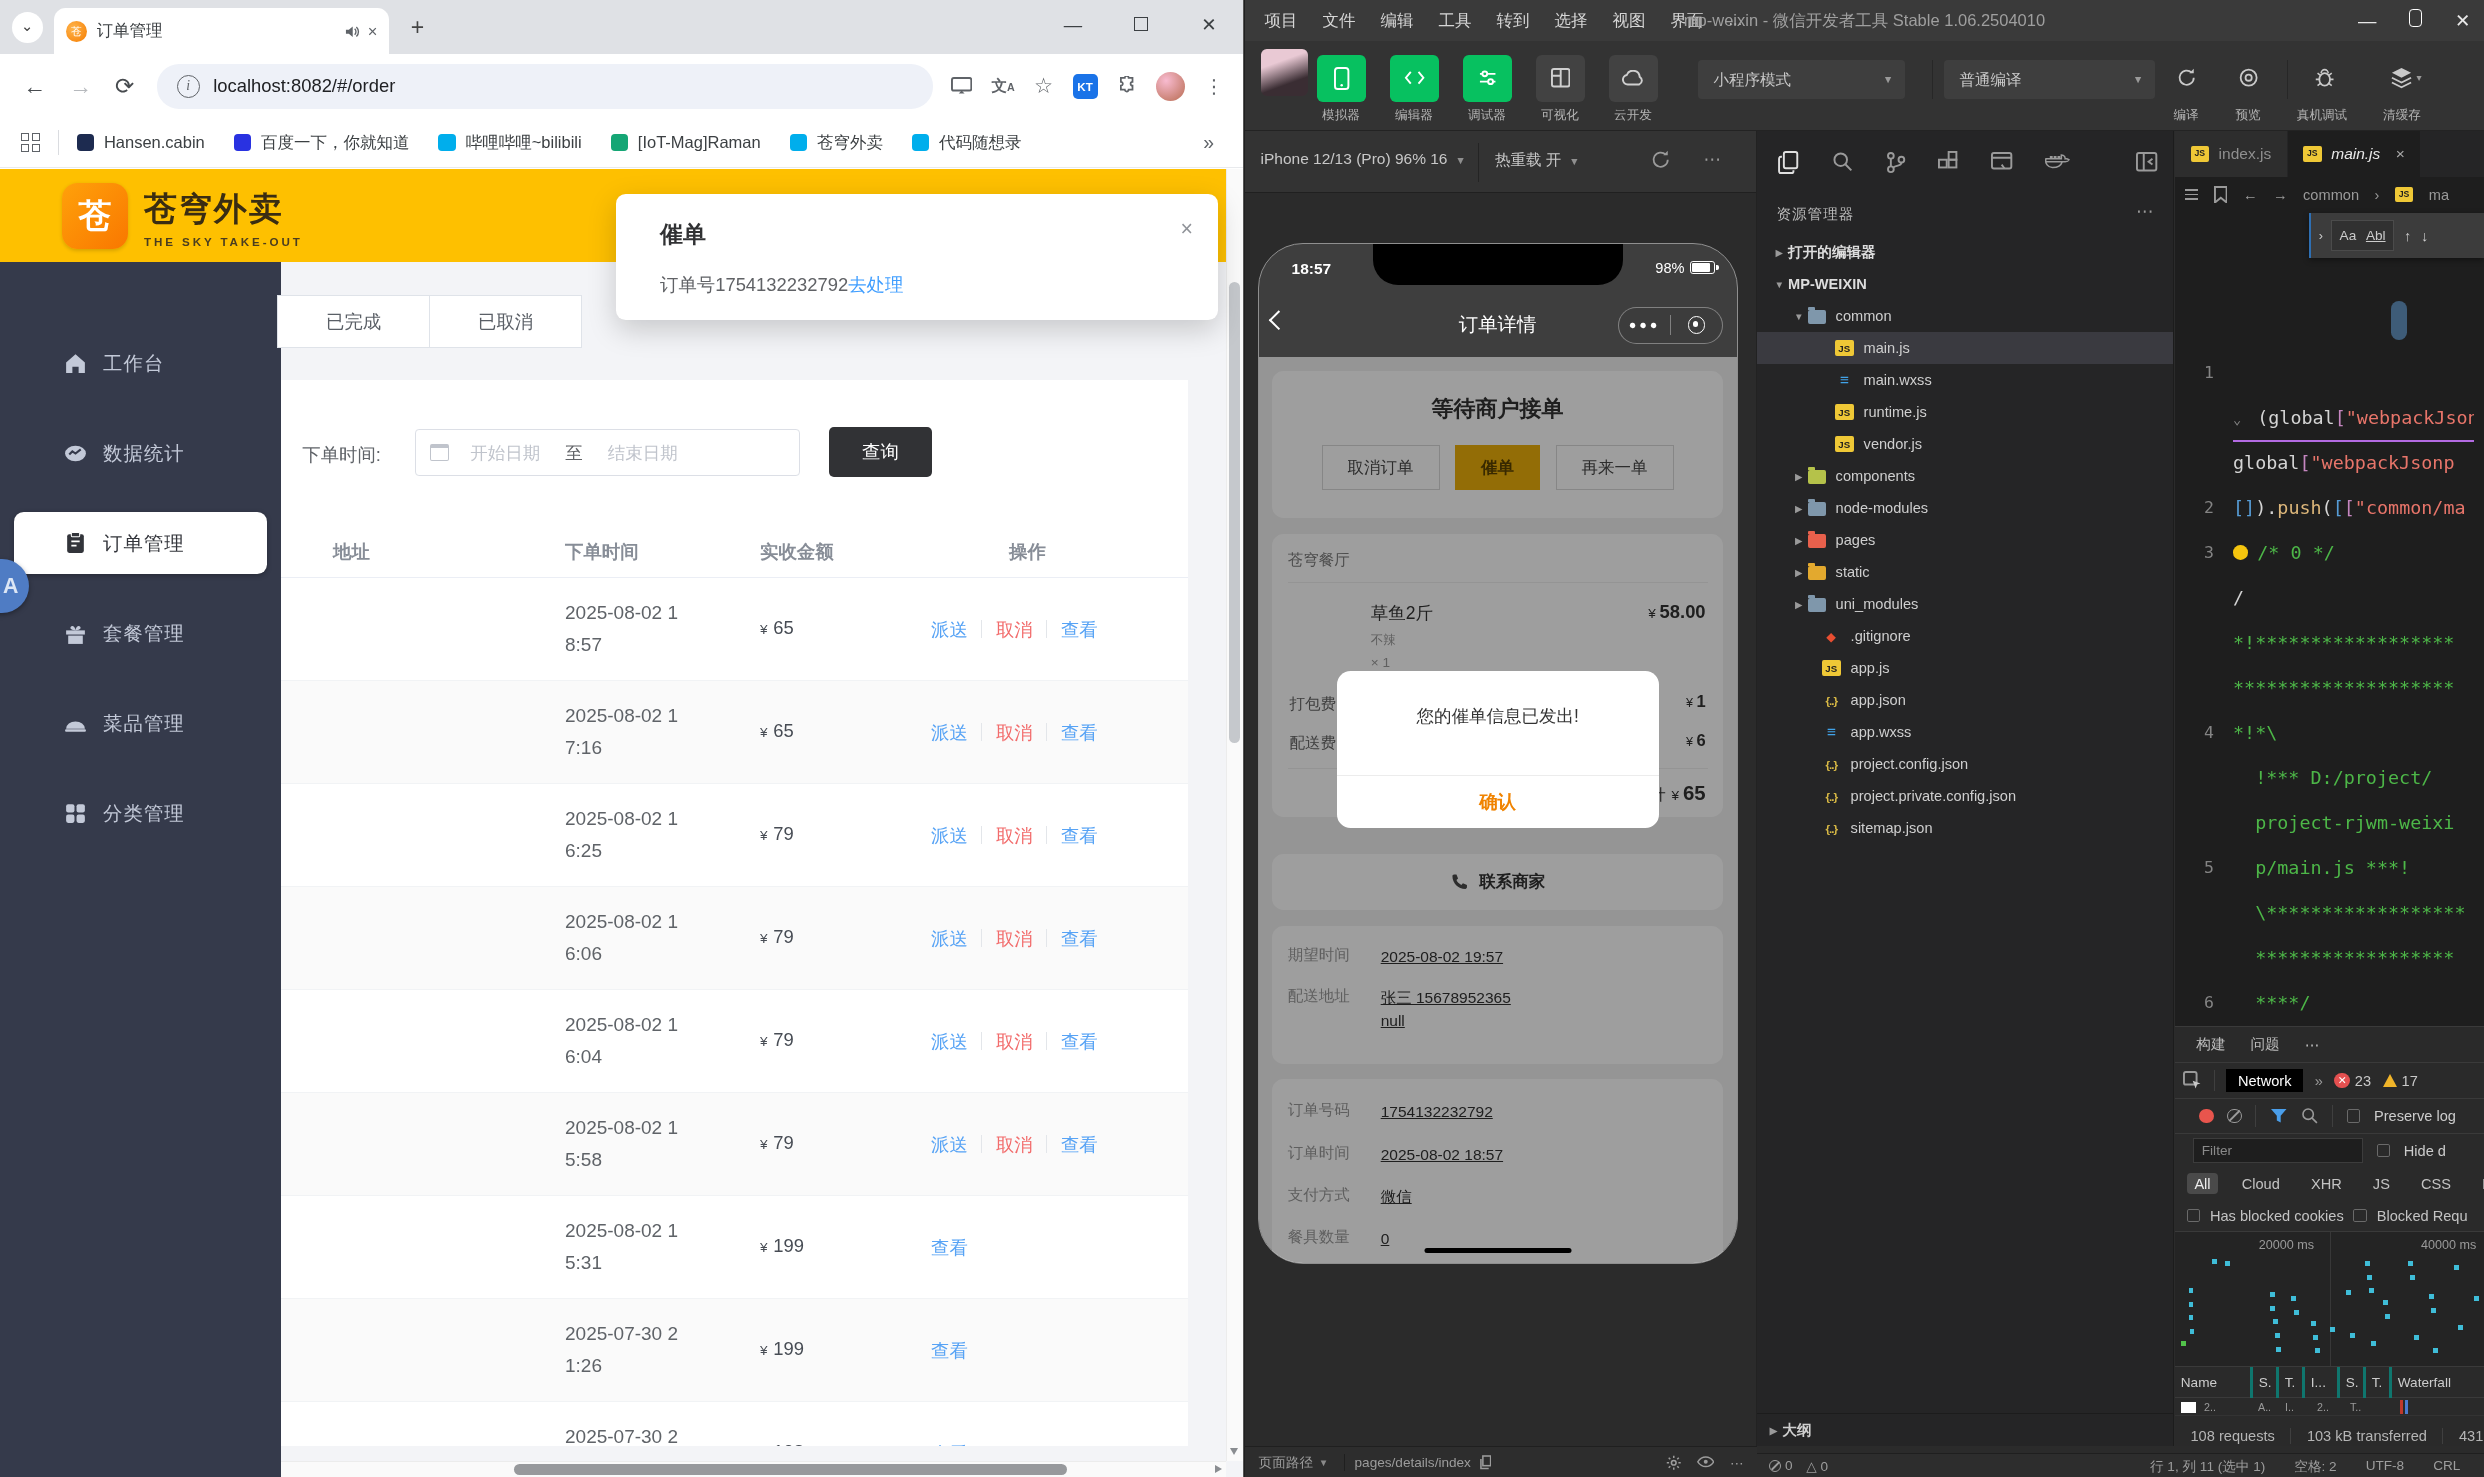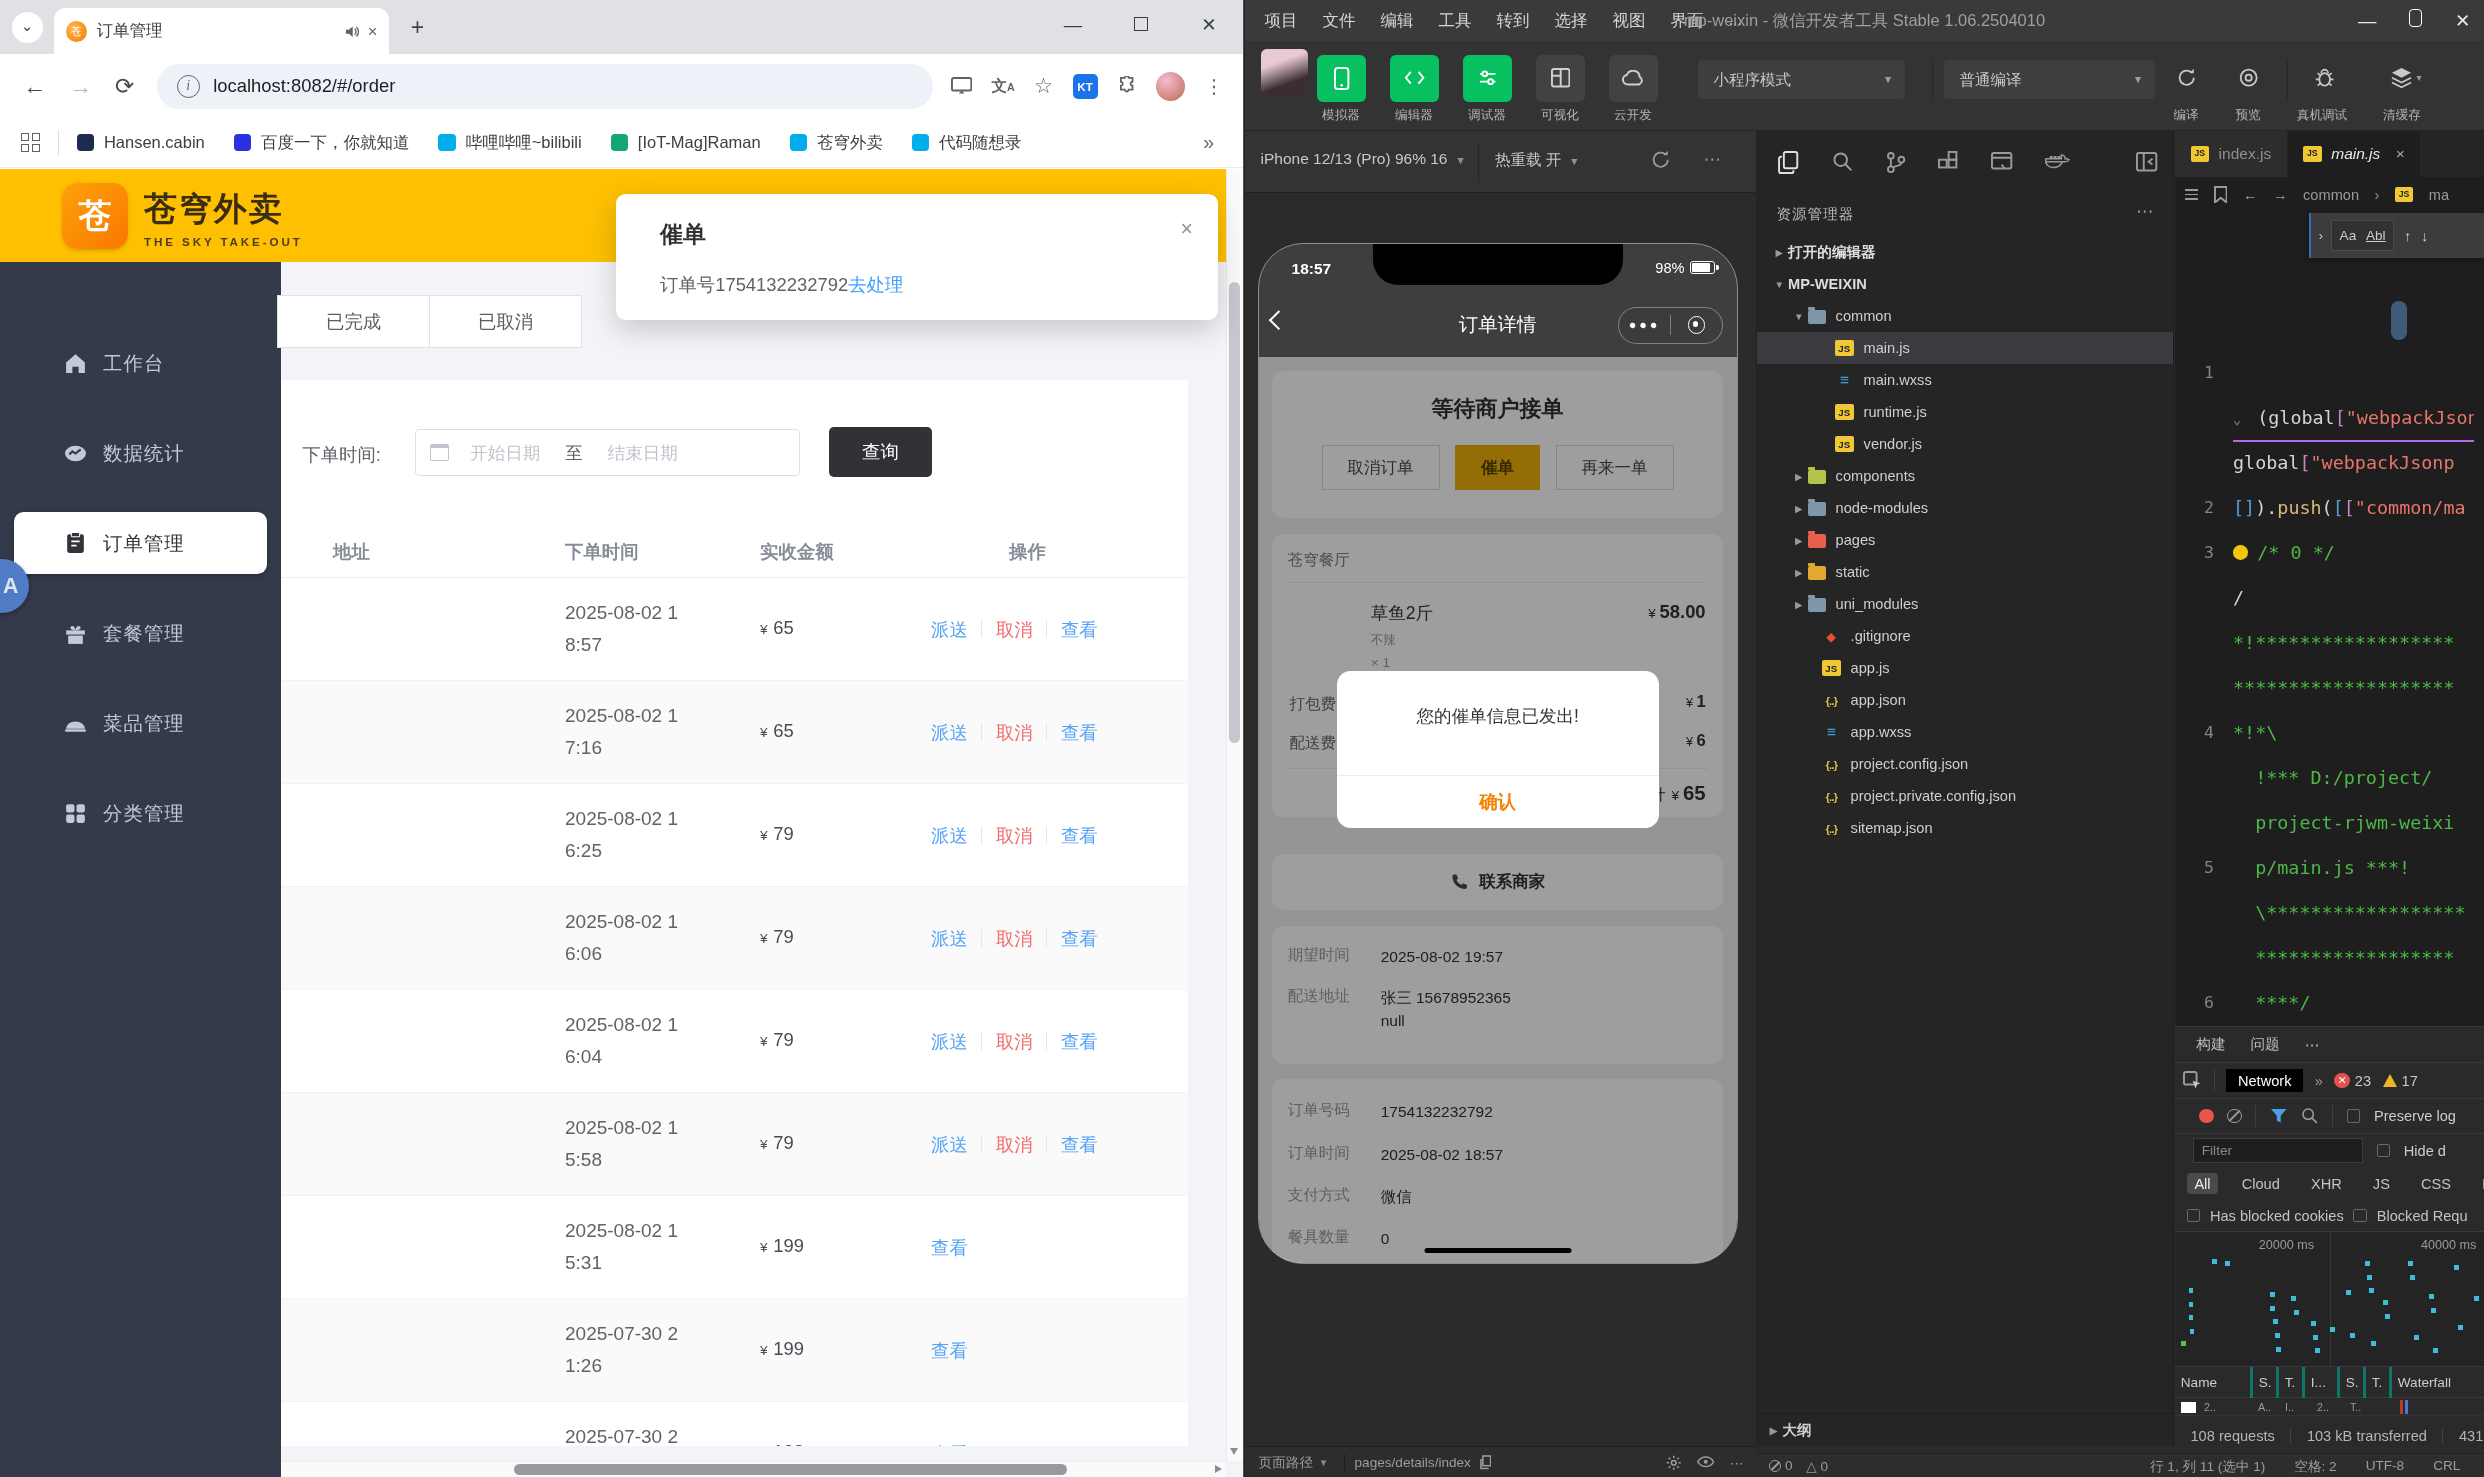--- a/index.html
+++ b/index.html
@@ -158,21 +158,21 @@
   .fee-l { position:absolute; left:1.9px; top:9.7px; font-size:15.5px; color:#666; }
   .fee-v { position:absolute; right:1.9px; top:7.8px; font-size:16.5px; font-weight:bold; color:#333; }
   .fee-v .yen { font-size:12.6px; font-weight:normal; }
   .total-row { position:relative; height:47px; border-top:1px solid #efefef; margin-top:5.8px; }
   .total-v { position:absolute; right:1.9px; top:13.6px; font-size:15.5px; color:#333; }
   .total-v b { font-size:20.4px; margin-left:5.8px; }
   .pc3 { top:497px; height:56px; display:flex; align-items:center; justify-content:center; gap:9.7px; font-size:16.5px; font-weight:bold; color:#333; }
   .pc4 { top:569px; height:138px; padding:19.4px 15.5px; }
   .inforow { display:flex; margin-bottom:17.5px; }
   .info-l { width:93px; flex:none; font-size:15.5px; color:#9a9a9a; }
-  .info-v { font-size:15.5px; color:#333; line-height:23px; }
+  .info-v { font-size:15.5px; color:#333; line-height:23px;text-decoration:underline; }
   .pc5 { top:722px; height:252px; padding:21.3px 15.5px; }
   .pc5 .inforow { margin-bottom:19.4px; }
   .ph-dim { position:absolute; inset:0; background:rgba(0,0,0,.38); z-index:5; }
   .ph-modal { position:absolute; left:50%; transform:translateX(-50%); top:314px; width:322px; height:157px; background:#fff; border-radius:13.6px; z-index:6; }
   .pm-msg { margin-top:33px; text-align:center; font-size:17.5px; color:#333; }
   .pm-div { position:absolute; left:0; right:0; bottom:52px; height:1px; background:#ececec; }
   .pm-ok { position:absolute; left:0; right:0; bottom:13.6px; text-align:center; font-size:18.4px; font-weight:bold; color:#f08300; }
   .home-ind { position:absolute; left:50%; transform:translateX(-50%); bottom:9.7px; width:147px; height:5.8px; background:#000; border-radius:2.9px; z-index:7; }
 
   .sim-footer { position:absolute; left:0; bottom:0; width:512px; height:32px; background:#2d2d2d; border-top:1px solid #1f1f1f; font-size:13.6px; color:#9c9c9c; display:flex; align-items:center; }

